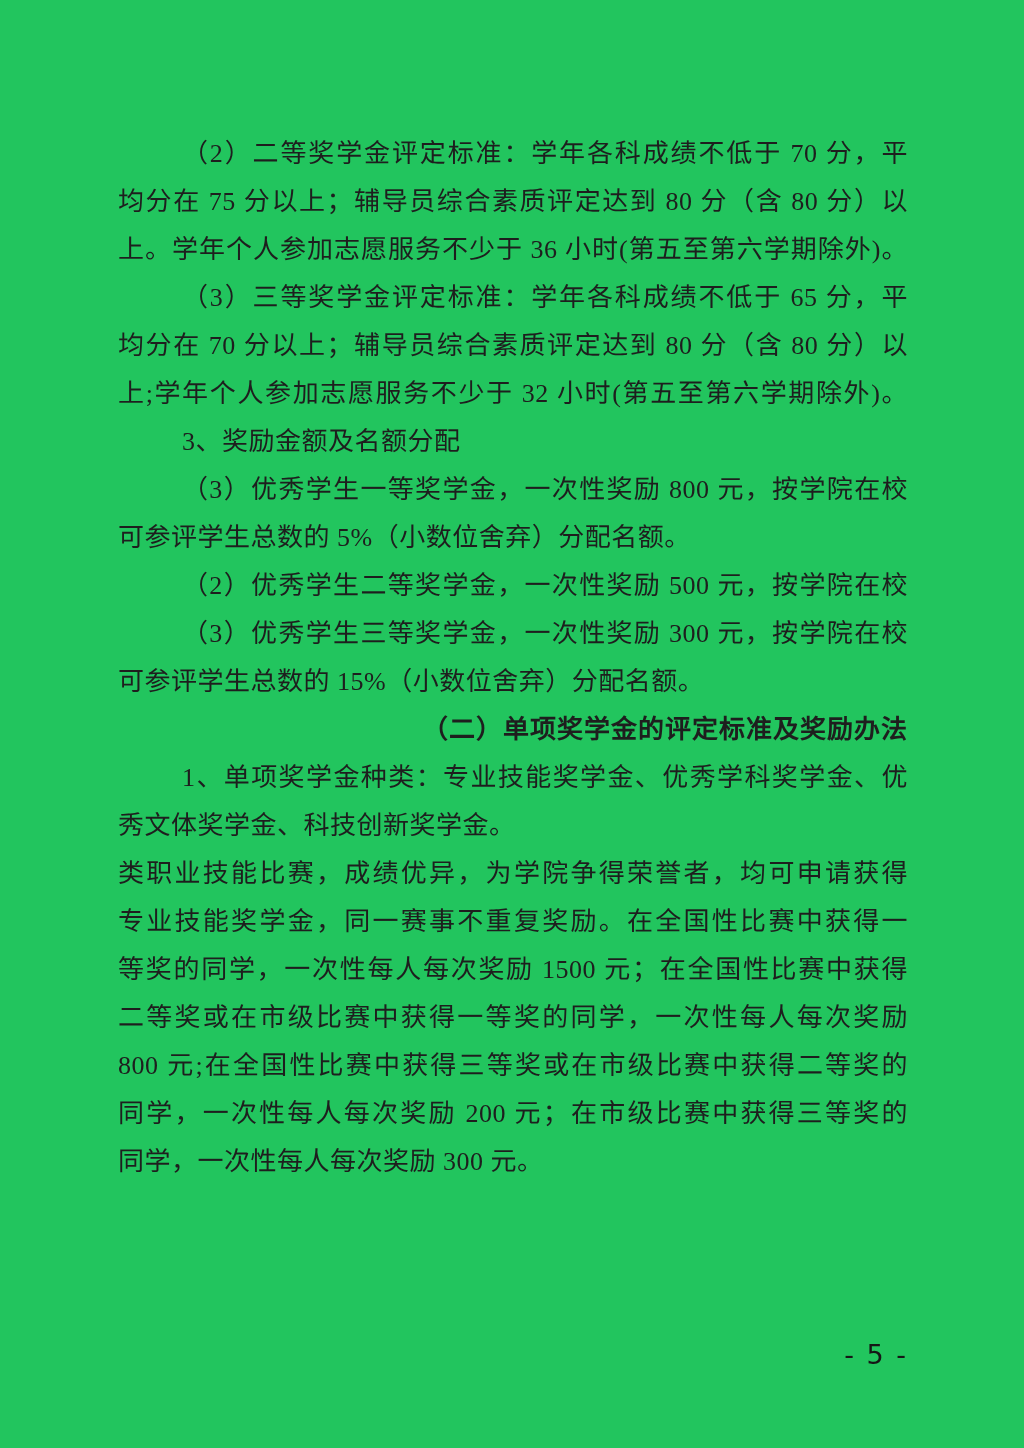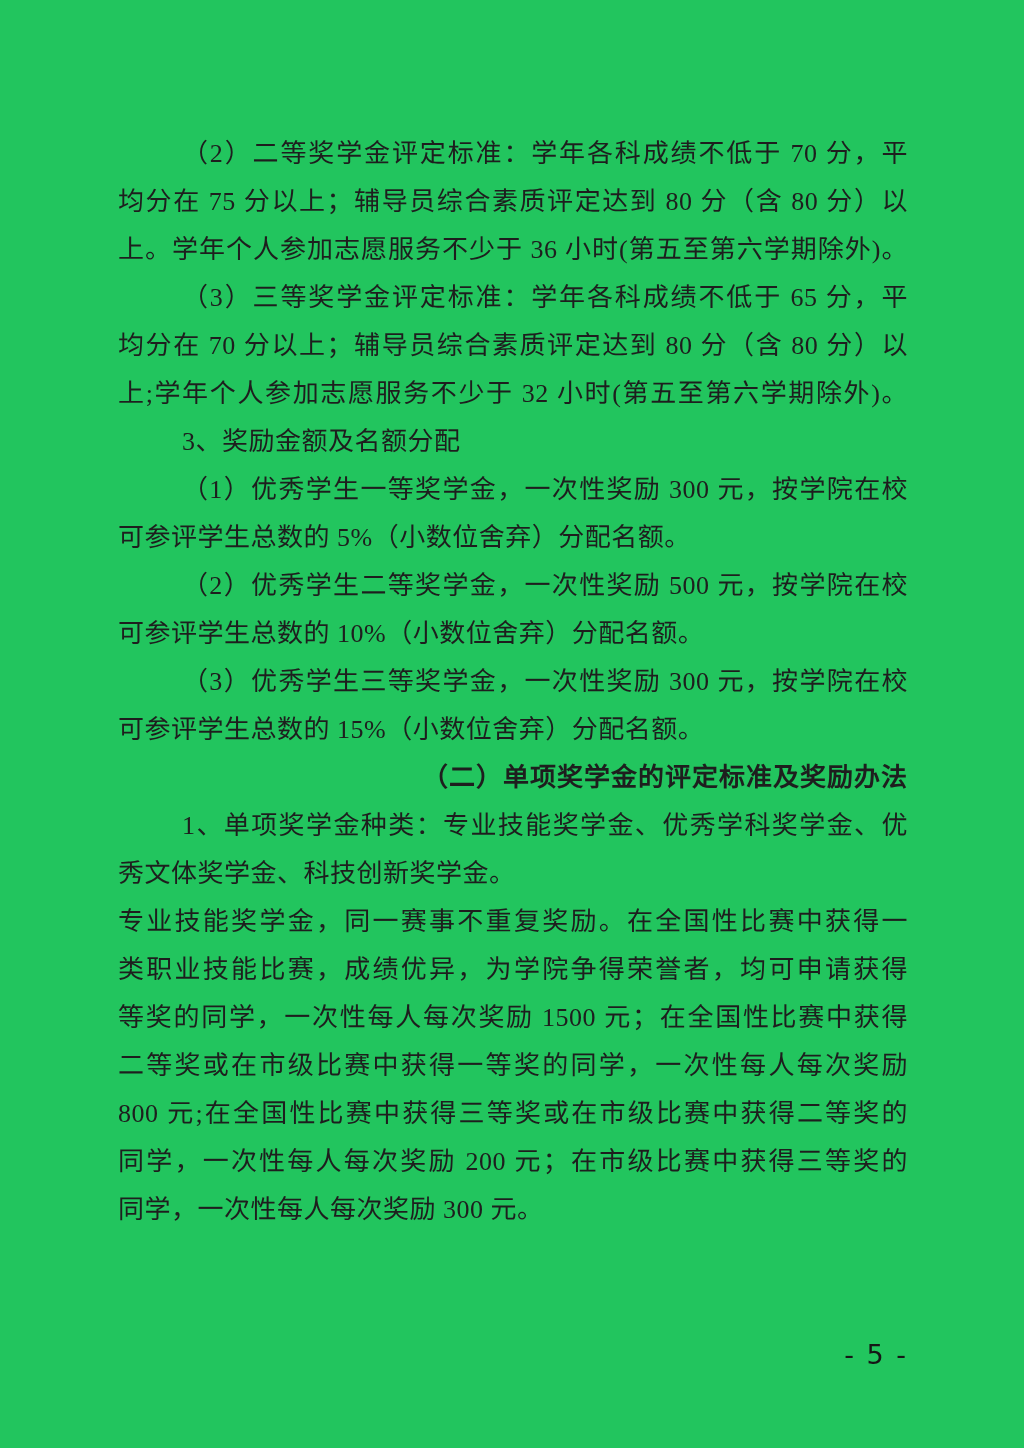--- a/index.html
+++ b/index.html
@@ -76,41 +76,40 @@
       </div>
       <div class="paragraph">
         <div class="line fill indent">（3）三等奖学金评定标准：学年各科成绩不低于 65 分，平</div>
         <div class="line fill">均分在 70 分以上；辅导员综合素质评定达到 80 分（含 80 分）以</div>
         <div class="line fill">上;学年个人参加志愿服务不少于 32 小时(第五至第六学期除外)。</div>
       </div>
       <div class="paragraph">
         <div class="line indent">3、奖励金额及名额分配</div>
       </div>
       <div class="paragraph">
-        <div class="line fill indent">（1）优秀学生一等奖学金，一次性奖励 300 元，按学院在校</div>
+        <div class="line fill indent">（3）优秀学生一等奖学金，一次性奖励 800 元，按学院在校</div>
         <div class="line">可参评学生总数的 5%（小数位舍弃）分配名额。</div>
       </div>
       <div class="paragraph">
         <div class="line fill indent">（2）优秀学生二等奖学金，一次性奖励 500 元，按学院在校</div>
-        <div class="line">可参评学生总数的 10%（小数位舍弃）分配名额。</div>
       </div>
       <div class="paragraph">
         <div class="line fill indent">（3）优秀学生三等奖学金，一次性奖励 300 元，按学院在校</div>
         <div class="line">可参评学生总数的 15%（小数位舍弃）分配名额。</div>
       </div>
       <div class="paragraph heading">
         <div class="line indent">（二）单项奖学金的评定标准及奖励办法</div>
       </div>
       <div class="paragraph">
         <div class="line fill indent">1、单项奖学金种类：专业技能奖学金、优秀学科奖学金、优</div>
         <div class="line">秀文体奖学金、科技创新奖学金。</div>
       </div>
       <div class="paragraph">
+        <div class="line fill">类职业技能比赛，成绩优异，为学院争得荣誉者，均可申请获得</div>
         <div class="line fill">专业技能奖学金，同一赛事不重复奖励。在全国性比赛中获得一</div>
-        <div class="line fill">类职业技能比赛，成绩优异，为学院争得荣誉者，均可申请获得</div>
         <div class="line fill">等奖的同学，一次性每人每次奖励 1500 元；在全国性比赛中获得</div>
         <div class="line fill">二等奖或在市级比赛中获得一等奖的同学，一次性每人每次奖励</div>
         <div class="line fill">800 元;在全国性比赛中获得三等奖或在市级比赛中获得二等奖的</div>
         <div class="line fill">同学，一次性每人每次奖励 200 元；在市级比赛中获得三等奖的</div>
         <div class="line">同学，一次性每人每次奖励 300 元。</div>
       </div>
     </div>
   <div class="page-number">- 5 -</div>
 </main>
 

